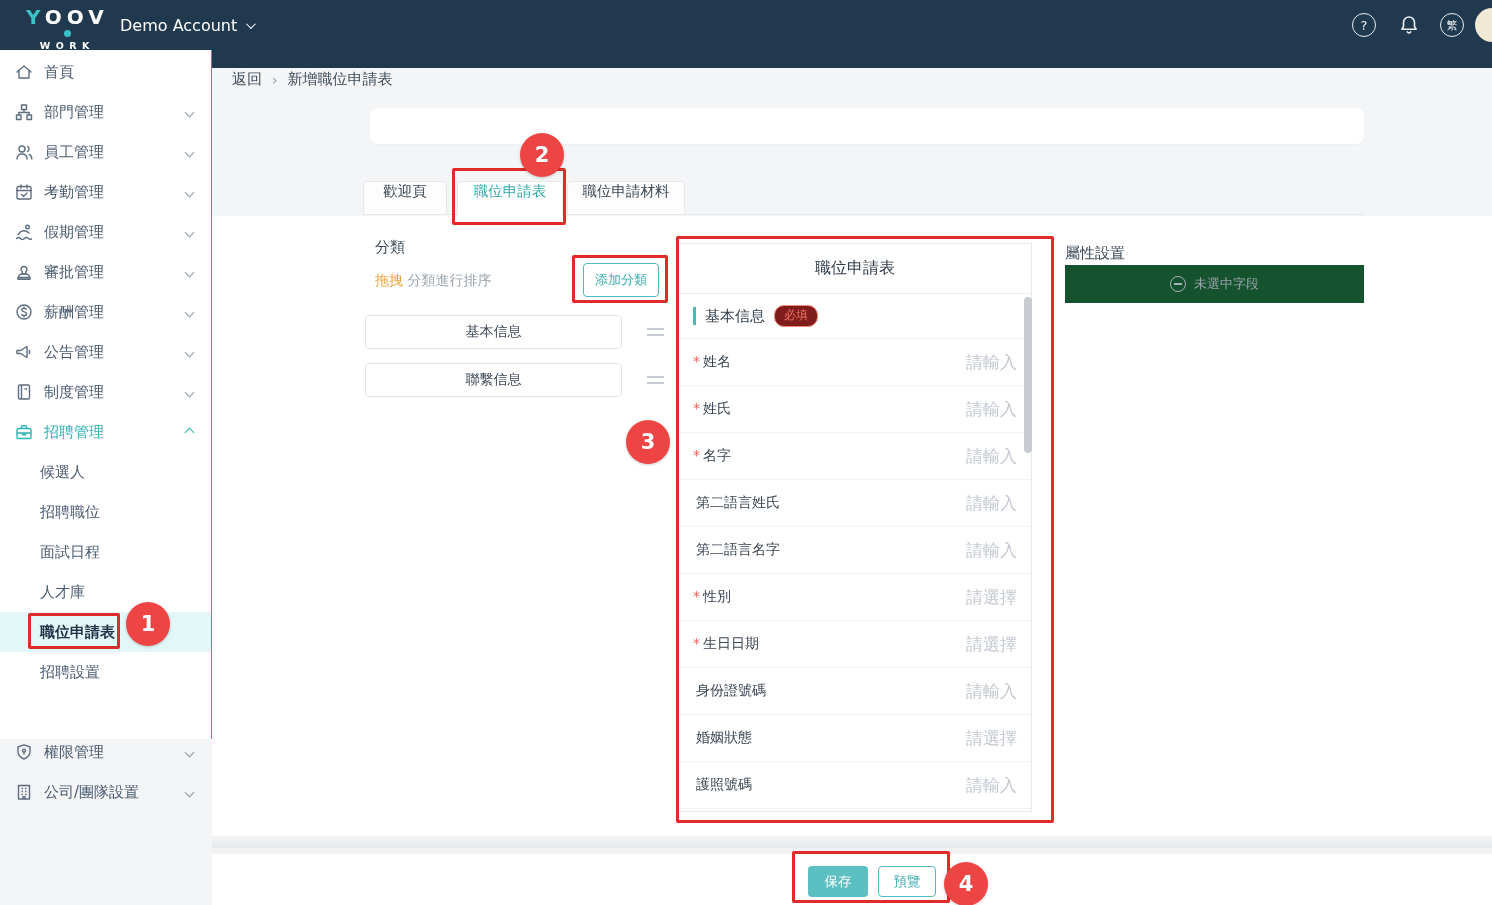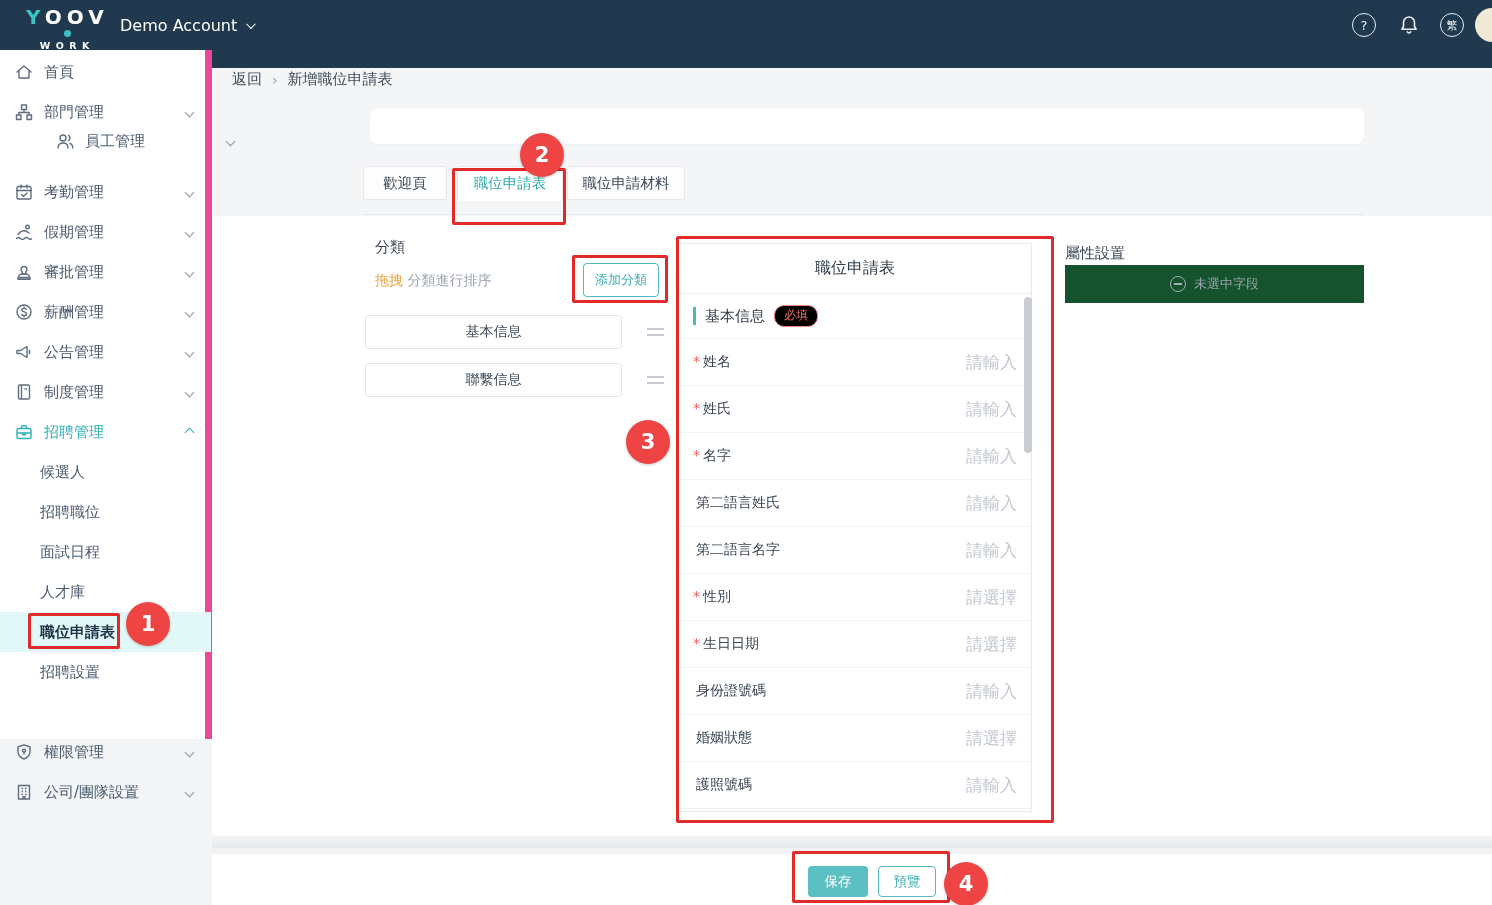--- a/index.html
+++ b/index.html
@@ -14,60 +14,60 @@
   .logo .l1 .accent { color:#3cc3c9; }
   .logo .l2 { margin-top:3px; font-size:9.5px; font-weight:bold; letter-spacing:5.5px; color:#fff; display:flex; align-items:center; gap:4px;flex-direction:column; }
   .logo .dot { width:7px; height:7px; border-radius:50%; background:#3cc3c9; display:inline-block; }
   .account { position:absolute; left:120px; top:0; height:50px; display:flex; align-items:center; gap:9px; color:#fff; font-size:16px; font-weight:500; cursor:pointer; }
   .chev { display:inline-block; width:7px; height:7px; border:solid #fff; border-width:0 1.6px 1.6px 0; transform:rotate(45deg) translateY(-2px); }
   .tb-icon { position:absolute; top:13px; width:24px; height:24px; border-radius:50%; border:1.6px solid #e9eef3; color:#e9eef3; display:flex; align-items:center; justify-content:center; font-size:13px; cursor:pointer; }
   .tb-bell { position:absolute; top:13px; width:24px; height:24px; cursor:pointer; }
   .avatar { position:absolute; left:1475px; top:8px; width:34px; height:34px; border-radius:50%; background:#f0e9d5; }
 
   
-  .sidebar { left:0; top:50px; width:212px; height:689px; background:#fff; border-right:7px solid #ec4899;padding-left:20px; }
+  .sidebar { left:0; top:50px; width:212px; height:689px; background:#fff; border-right:1px solid #ec4899;padding-left:20px; }
   .side-item { position:absolute; left:0; width:211px; height:40px; display:flex; align-items:center; padding-left:14px; color:#4a5b70; font-size:15px; cursor:pointer; }
   .side-item .ic { width:20px; height:20px; margin-right:10px; color:#5d6e80; flex:0 0 auto; }
   .side-item .chv { position:absolute; right:18px; width:7px; height:7px; border:solid #8d97a3; border-width:0 1.5px 1.5px 0; transform:rotate(45deg); }
   .side-item .chv.up { transform:rotate(-135deg); border-color:#2eb2b4; }
   .side-item.teal, .side-item.teal .ic { color:#2eb2b4; }
   .side-sub { padding-left:40px; }
   .side-sub.active { background:#e2f7f7; color:#1f3347; font-weight:600; }
 
   
   .breadcrumb { left:232px; top:70px; display:flex; align-items:center; gap:10px; font-size:15px; color:#414d5a; }
   .breadcrumb .sep { color:#98a1ab; font-size:14px; }
   .breadcrumb .back { cursor:pointer; }
   .topcard { left:370px; top:108px; width:994px; height:36px; background:#fff; border-radius:8px; box-shadow:0 1px 2px rgba(0,0,0,.03); }
   .content-bg { left:212px; top:216px; width:1280px; height:620px; background:#fff; }
   .content-shadow { left:212px; top:836px; width:1280px; height:12px; background:linear-gradient(to bottom, rgba(0,0,0,0), rgba(0,0,0,.06)); }
   .footer-gap { left:212px; top:848px; width:1280px; height:6px; background:#f0f2f4; }
   .footerbar { left:212px; top:854px; width:1280px; height:51px; background:#fff; }
 
   
   .tabline { left:363px; top:214px; width:1001px; height:1px; background:#e6e8eb; }
-  .tab { position:absolute; top:166px; height:34px; background:#fdfdfe; border:1px solid #e6e8eb; border-radius:4px 4px 0 0; display:flex; align-items:center; justify-content:center; font-size:14.5px; color:#3c4854; cursor:pointer; z-index:2; }
+  .tab { position:absolute; top:181px; height:34px; background:#fdfdfe; border:1px solid #e6e8eb; border-radius:4px 4px 0 0; display:flex; align-items:flex-start; justify-content:center; font-size:14.5px; color:#3c4854; cursor:pointer; z-index:2; }
   .tab.active { background:#fff; color:#2fa9ab; border-bottom-color:#fff; height:35px; }
 
   
   .sec-label { font-size:15px; color:#3b4754; font-weight:500; }
   .hint { left:375px; top:272px; font-size:14px; color:#9aa3ad; }
   .hint .drag { color:#f0a43e; }
   .btn-add { left:583px; top:263px; width:76px; height:34px; background:#fff; border:1px solid #53b8ba; border-radius:4px; color:#3aacae; font-size:13px; display:flex; align-items:center; justify-content:center; cursor:pointer; }
   .cat-box { position:absolute; left:365px; width:257px; height:34px; border:1px solid #e3e6ea; border-radius:4px; background:#fff; display:flex; align-items:center; justify-content:center; font-size:14px; color:#3b4754; cursor:grab; }
   .handle { position:absolute; left:647px; width:17px; height:8px; border-top:2px solid #c9cdd3; border-bottom:2px solid #c9cdd3; cursor:grab; }
 
   
   .panel { left:678px; top:243px; width:354px; height:569px; background:#fff; border:1px solid #e8eaee; overflow:hidden; }
   .panel-header { height:50px; display:flex; align-items:center; justify-content:center; font-size:16px; font-weight:500; color:#303c48; border-bottom:1px solid #eceef1; }
   .prow { display:flex; align-items:center; padding:0 14px; border-bottom:1px solid #f0f2f4; }
   .prow-section { height:45px; }
   .tealbar { width:3px; height:18px; background:#4db8ba; margin-right:9px; }
   .sec-name { font-size:15px; font-weight:500; color:#33404d; }
-  .badge { margin-left:9px; font-size:12px; color:#ee7261; border:1px solid #f0897a; background:#000000; border-radius:10px; padding:1px 9px 2px; }
+  .badge { margin-left:9px; font-size:12px; color:#ee7261; border:1px solid #f0897a; background:#7f1d1d; border-radius:10px; padding:1px 9px 2px; }
   .prow-field { height:47px; justify-content:space-between; }
   .flabel { font-size:14px; color:#3a4551; }
   .req { color:#f15b5b; margin-right:3px; font-size:14px; }
   .fph { font-size:17px; color:#c3c8d0; }
   .vthumb { left:1024px; top:297px; width:8px; height:156px; background:#c9ccd1; border-radius:4px; }
 
   
   .props-title { left:1065px; top:244px; font-size:15px; color:#3b4754; font-weight:500; }
   .props-empty { left:1065px; top:265px; width:299px; height:38px; background:#14532d; display:flex; align-items:center; justify-content:center; gap:8px; color:#9aa2ac; font-size:13px; }
   .minus-circle { width:16px; height:16px; border-radius:50%; border:1.2px solid #a9b0b9; position:relative; }
@@ -130,21 +130,21 @@
           <svg viewBox="0 0 20 20" width="20" height="20" fill="none" stroke="currentColor" stroke-width="1.4" stroke-linejoin="round">
             <rect x="7.5" y="3" width="5" height="4.5"></rect>
             <rect x="2.5" y="13" width="4.5" height="4.5"></rect>
             <rect x="13" y="13" width="4.5" height="4.5"></rect>
             <path d="M10 7.5 V10.5 M4.8 13 V10.5 H15.2 V13"></path>
           </svg>
         </span>
       <span>部門管理</span>
       <span class="chv"></span>
     </div>
-    <div class="side-item" style="top:71px;margin-left:41px;">
+    <div class="side-item" style="top:82px;">
       <span class="ic">
           <svg viewBox="0 0 20 20" width="20" height="20" fill="none" stroke="currentColor" stroke-width="1.4" stroke-linecap="round">
             <circle cx="8" cy="7" r="3"></circle>
             <path d="M3 17 c0-3.2 2.2-5 5-5 s5 1.8 5 5"></path>
             <path d="M13.5 4.4 a3 3 0 0 1 0 5.2 M15 12.4 c1.8 .7 2.8 2.3 2.8 4.6"></path>
           </svg>
         </span>
       <span>員工管理</span>
       <span class="chv"></span>
     </div>

